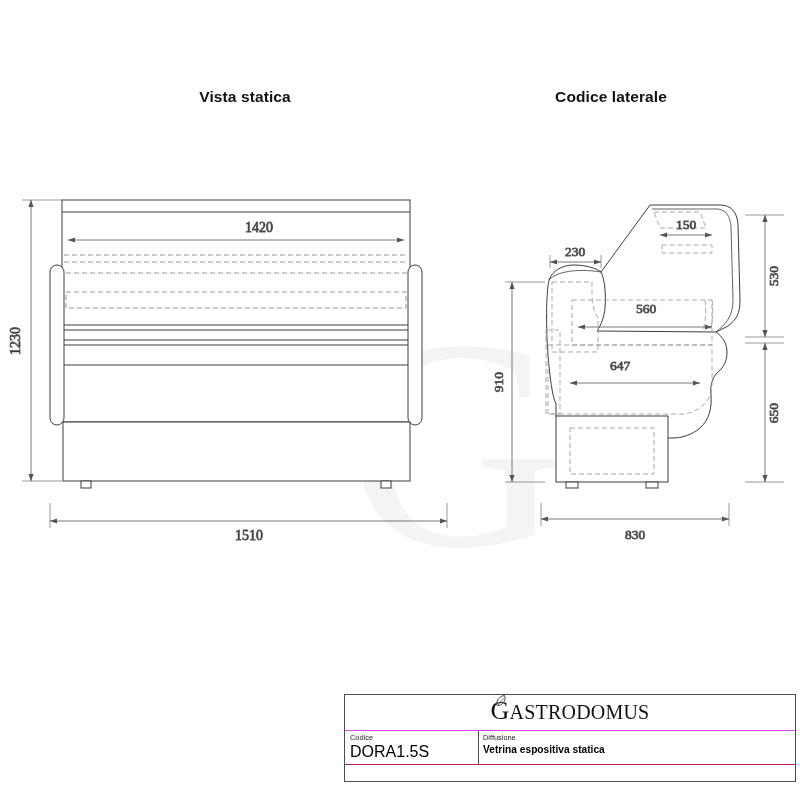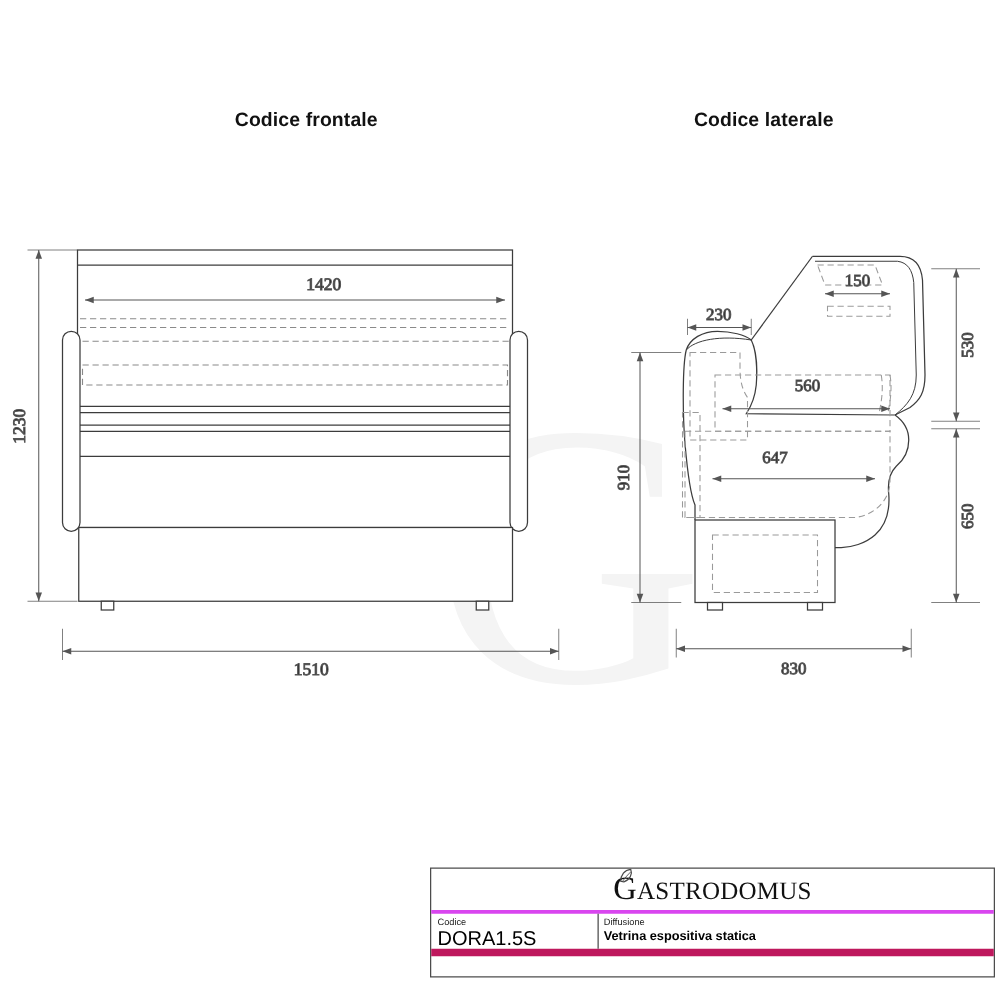--- a/index.html
+++ b/index.html
@@ -41,27 +41,27 @@
     top: 694px;
     width: 452px;
     height: 88px;
     border: 1px solid #4c4c4c;
     box-sizing: border-box;
     background: #ffffff;
   }
   #tb-logo-row {
     position: relative;
     height: 36px;
-    border-bottom: 3px solid #d946ef;
+    border-bottom: 1px solid #d946ef;
     box-sizing: border-box;
   }
   #tb-mid-row {
     position: relative;
     height: 34px;
-    border-bottom: 6px solid #be185d;
+    border-bottom: 1px solid #be185d;
     box-sizing: border-box;
   }
   #tb-foot-row {
     position: relative;
     height: 17px;
     box-sizing: border-box;
   }
   #tb-divider {
     position: absolute;
     left: 133px;
@@ -309,21 +309,21 @@
       <line x1="541" y1="519" x2="729" y2="519"></line>
       <path d="M541 519 l7 -2.6 v5.2 Z" fill="#555555" stroke="none"></path>
       <path d="M729 519 l-7 -2.6 v5.2 Z" fill="#555555" stroke="none"></path>
       <line x1="541" y1="503" x2="541" y2="526" stroke-width="0.6"></line>
       <line x1="729" y1="503" x2="729" y2="526" stroke-width="0.6"></line>
       <text x="635" y="539" font-family="Liberation Serif, serif" font-size="13.5" fill="#1a1a1a" text-anchor="middle">830</text>
     </g>
   </g>
 </svg>
 
-<div class="view-title" id="title-front">Codice frontale</div>
+<div class="view-title" id="title-front">Vista statica</div>
 <div class="view-title" id="title-side">Codice laterale</div>
 
 <div id="titleblock">
 
   <div id="tb-logo-row">
     <div id="logo-wrap">
       <svg id="logo-mark" width="14" height="14" viewBox="0 0 14 14">
         <path d="M2 11 C2 6 5 2 10 1.5 C11.5 5 9.5 10 4.5 11.5 Z" fill="none" stroke="#4a4a4a" stroke-width="1"></path>
         <path d="M3.5 11 C5.5 8 8 5.5 10 3.5" fill="none" stroke="#4a4a4a" stroke-width="0.7"></path>
       </svg>

